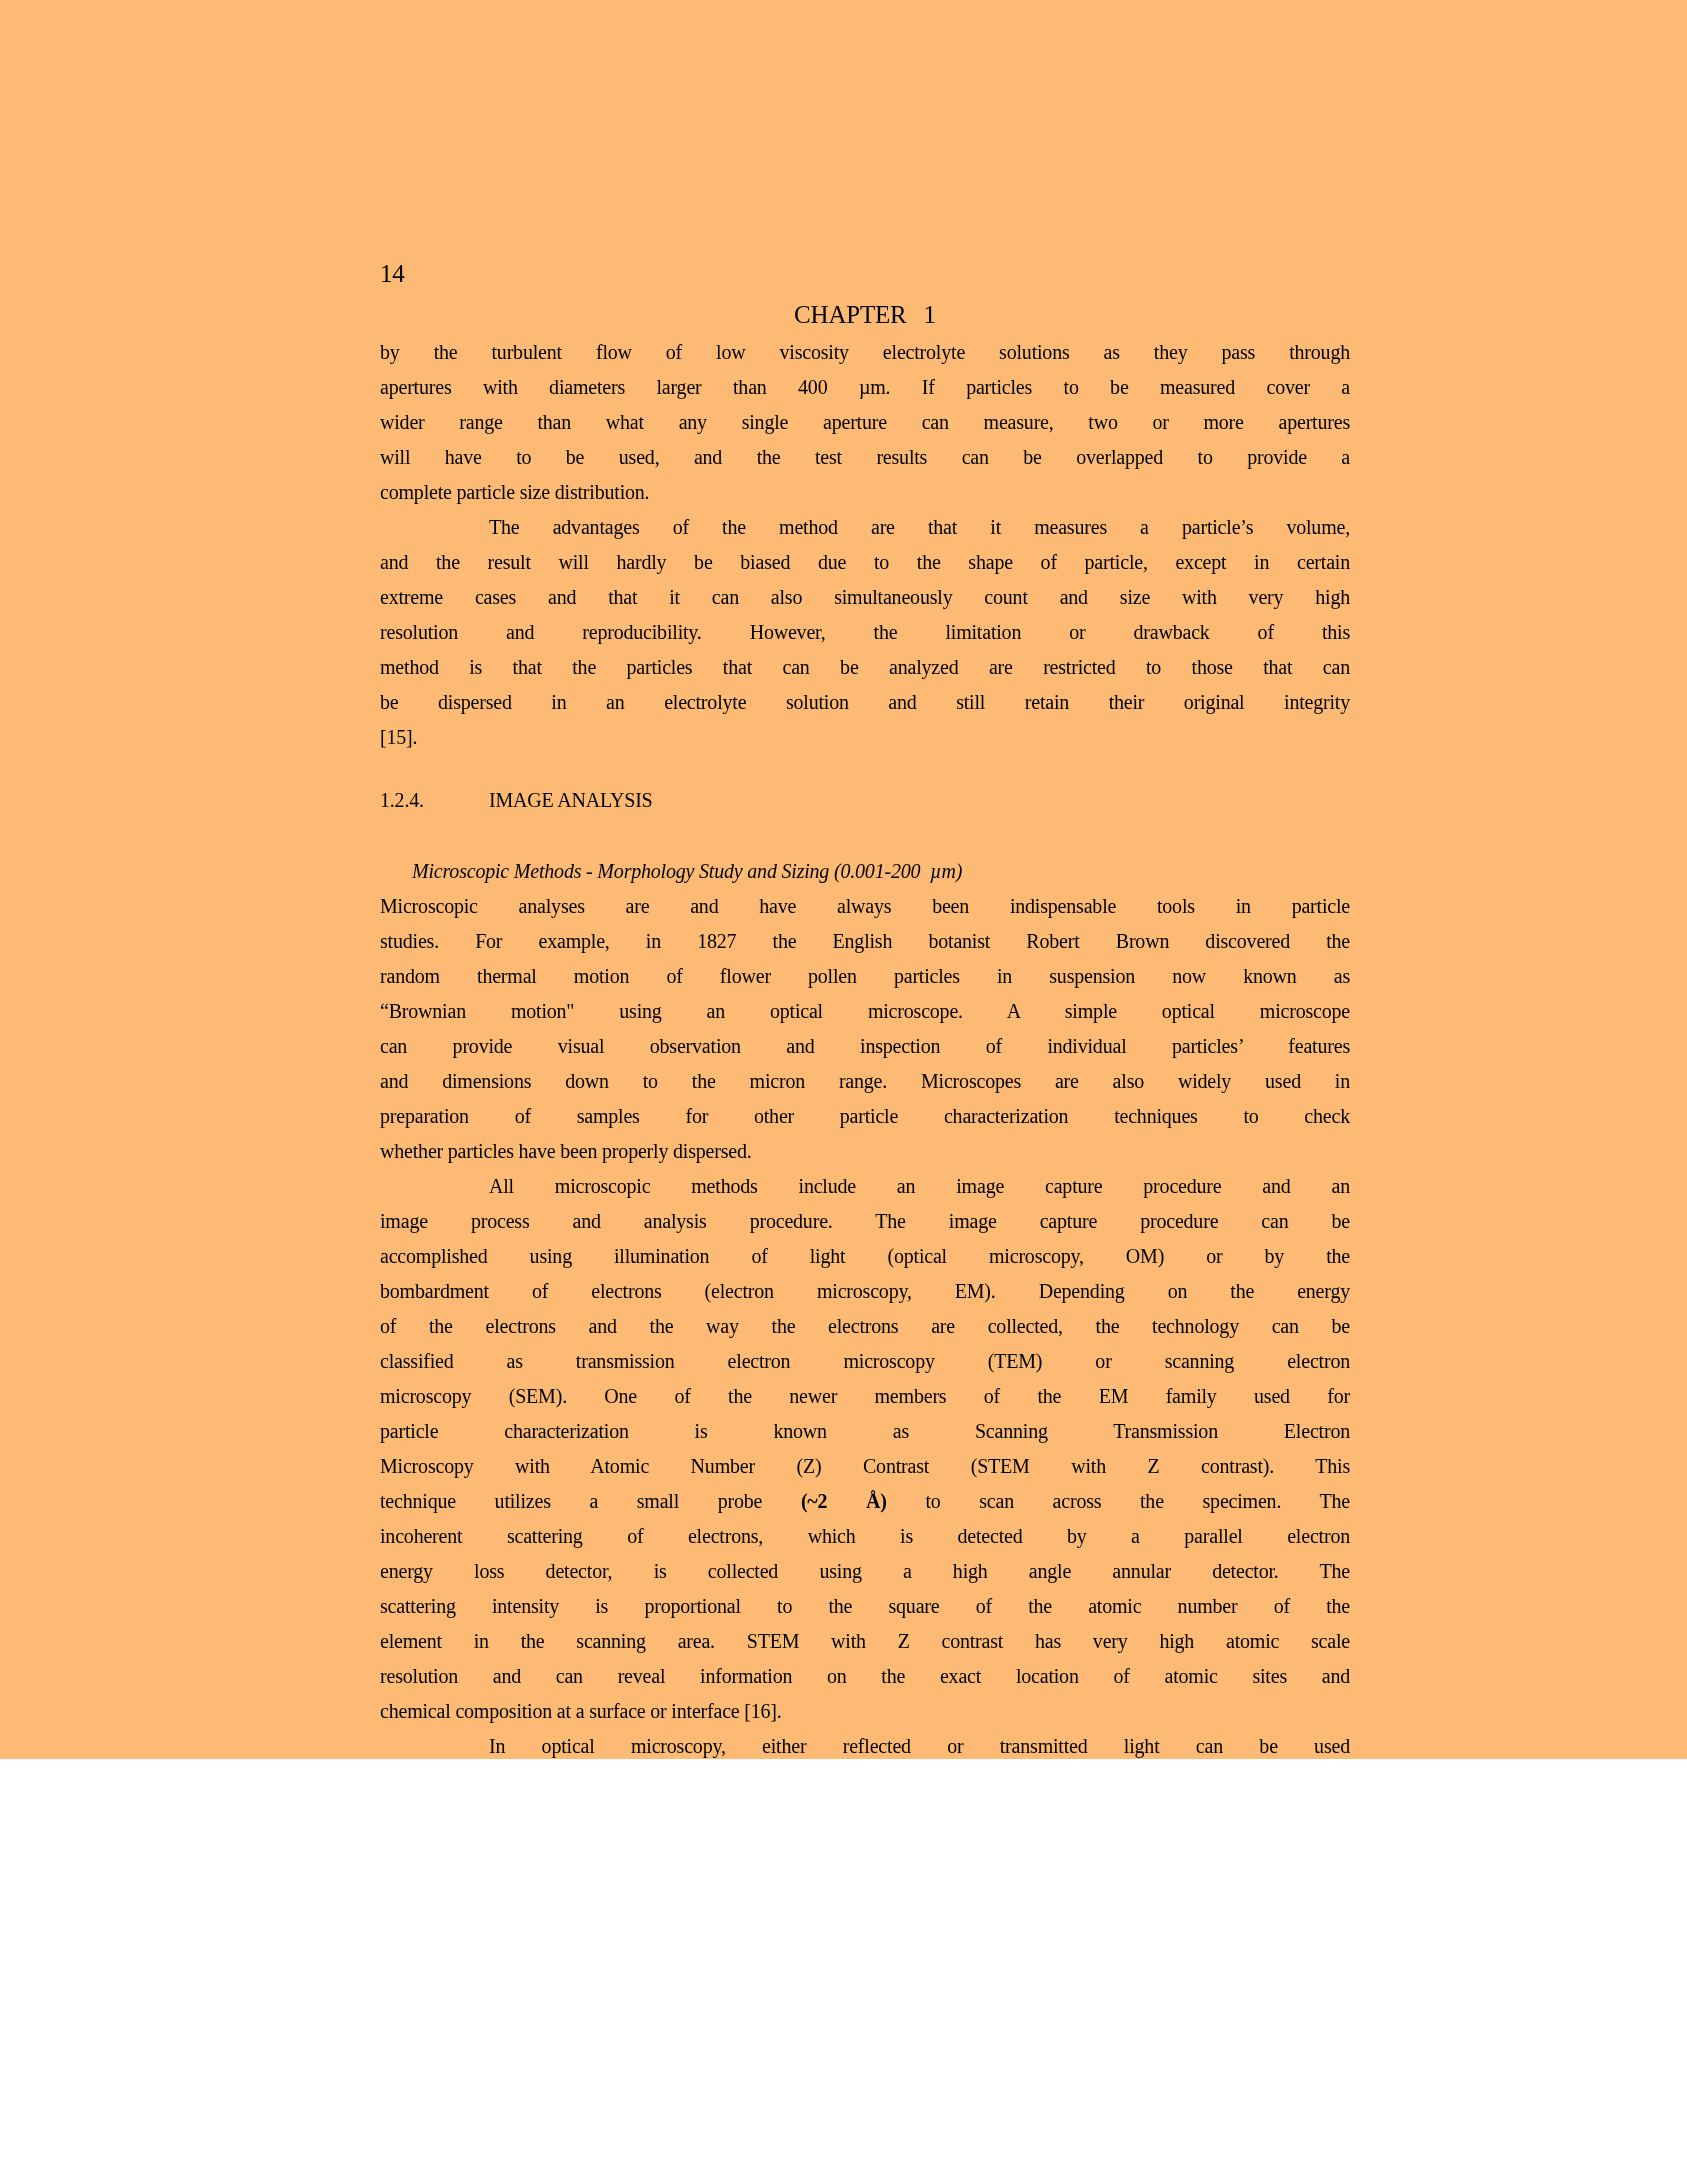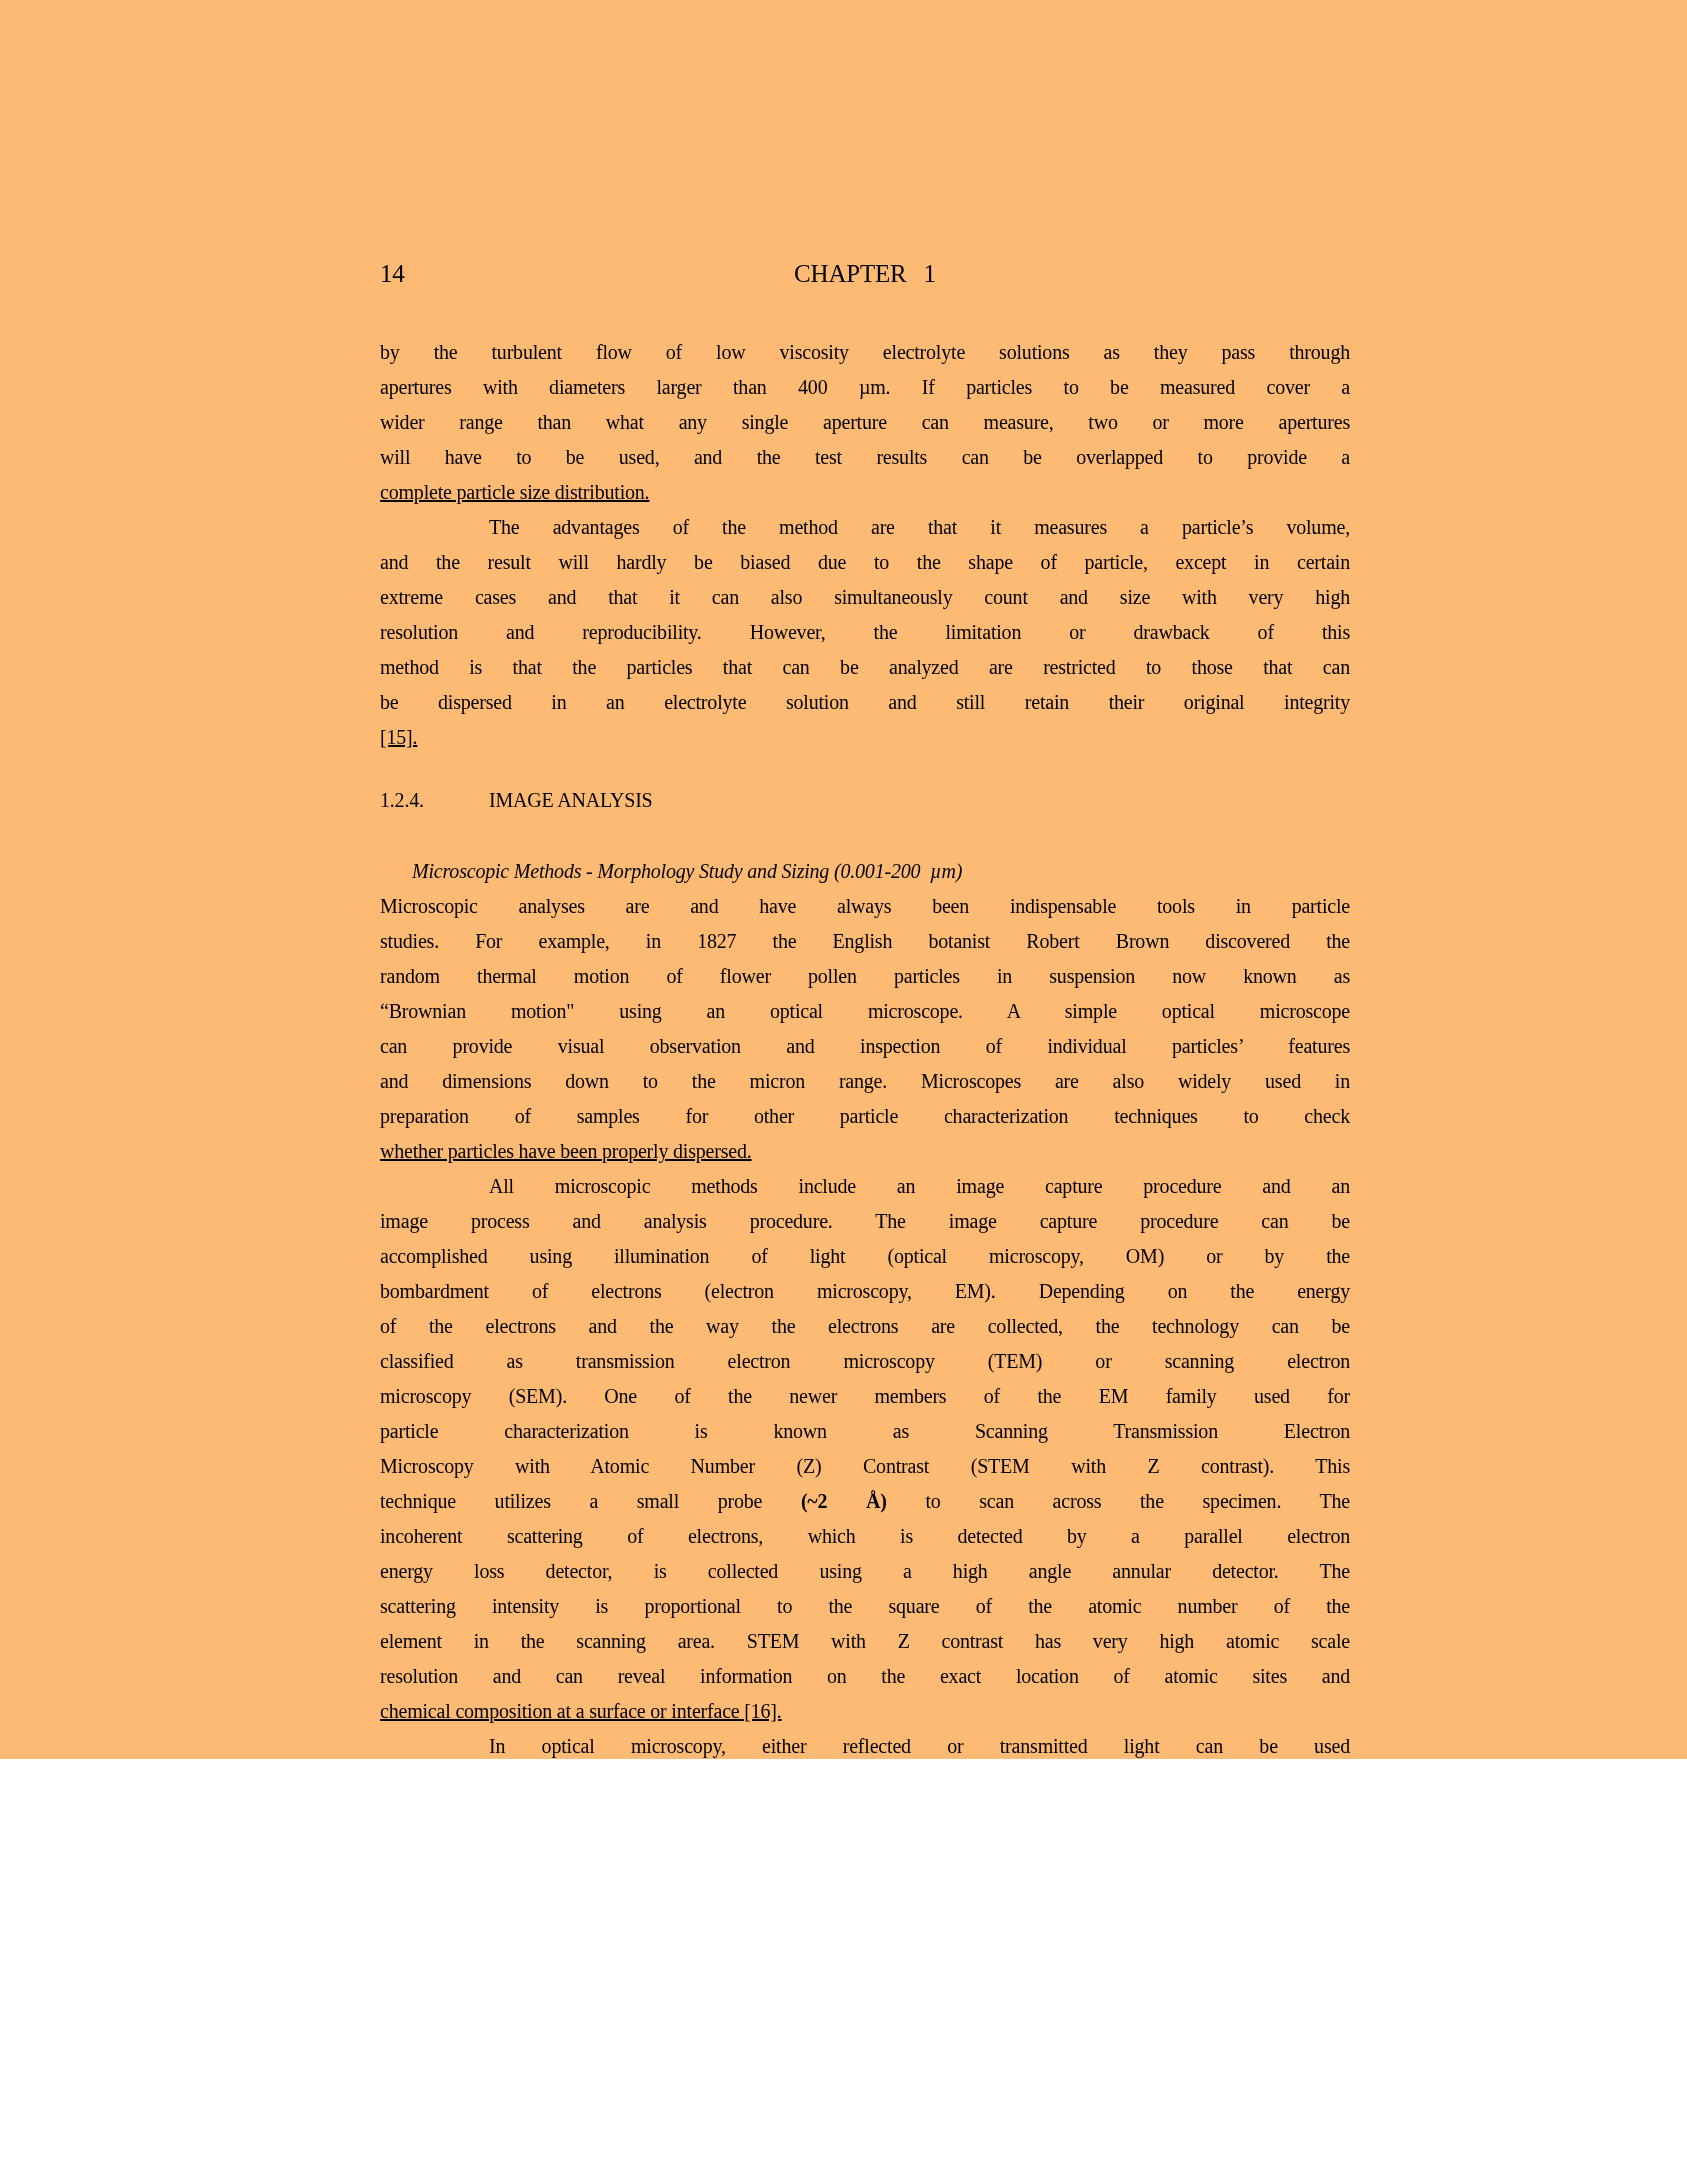--- a/index.html
+++ b/index.html
@@ -33,37 +33,37 @@
     position: absolute;
     left: 0;
     top: 0;
   }
   .runhead {
     position: absolute;
     left: 0;
     right: 0;
     text-align: center;
     word-spacing: 11px;
+    margin-top: 41px;
   }
   .flow {
     margin-top: 46px;
     font-size: 20px;
     line-height: 35px;
   }
   .paragraph { margin: 0; }
   .line {
     height: 35px;
     text-align: justify;
     text-align-last: justify;
     white-space: normal;
   }
   .line.last {
     text-align: center;
     text-align-last: left;
-    text-decoration: underline;
   }
   .line.indent {
     text-indent: 109px;
   }
   .section-heading {
     margin-top: 28px;
     margin-bottom: 36px;
     height: 35px;
   }
   .heading-number {

